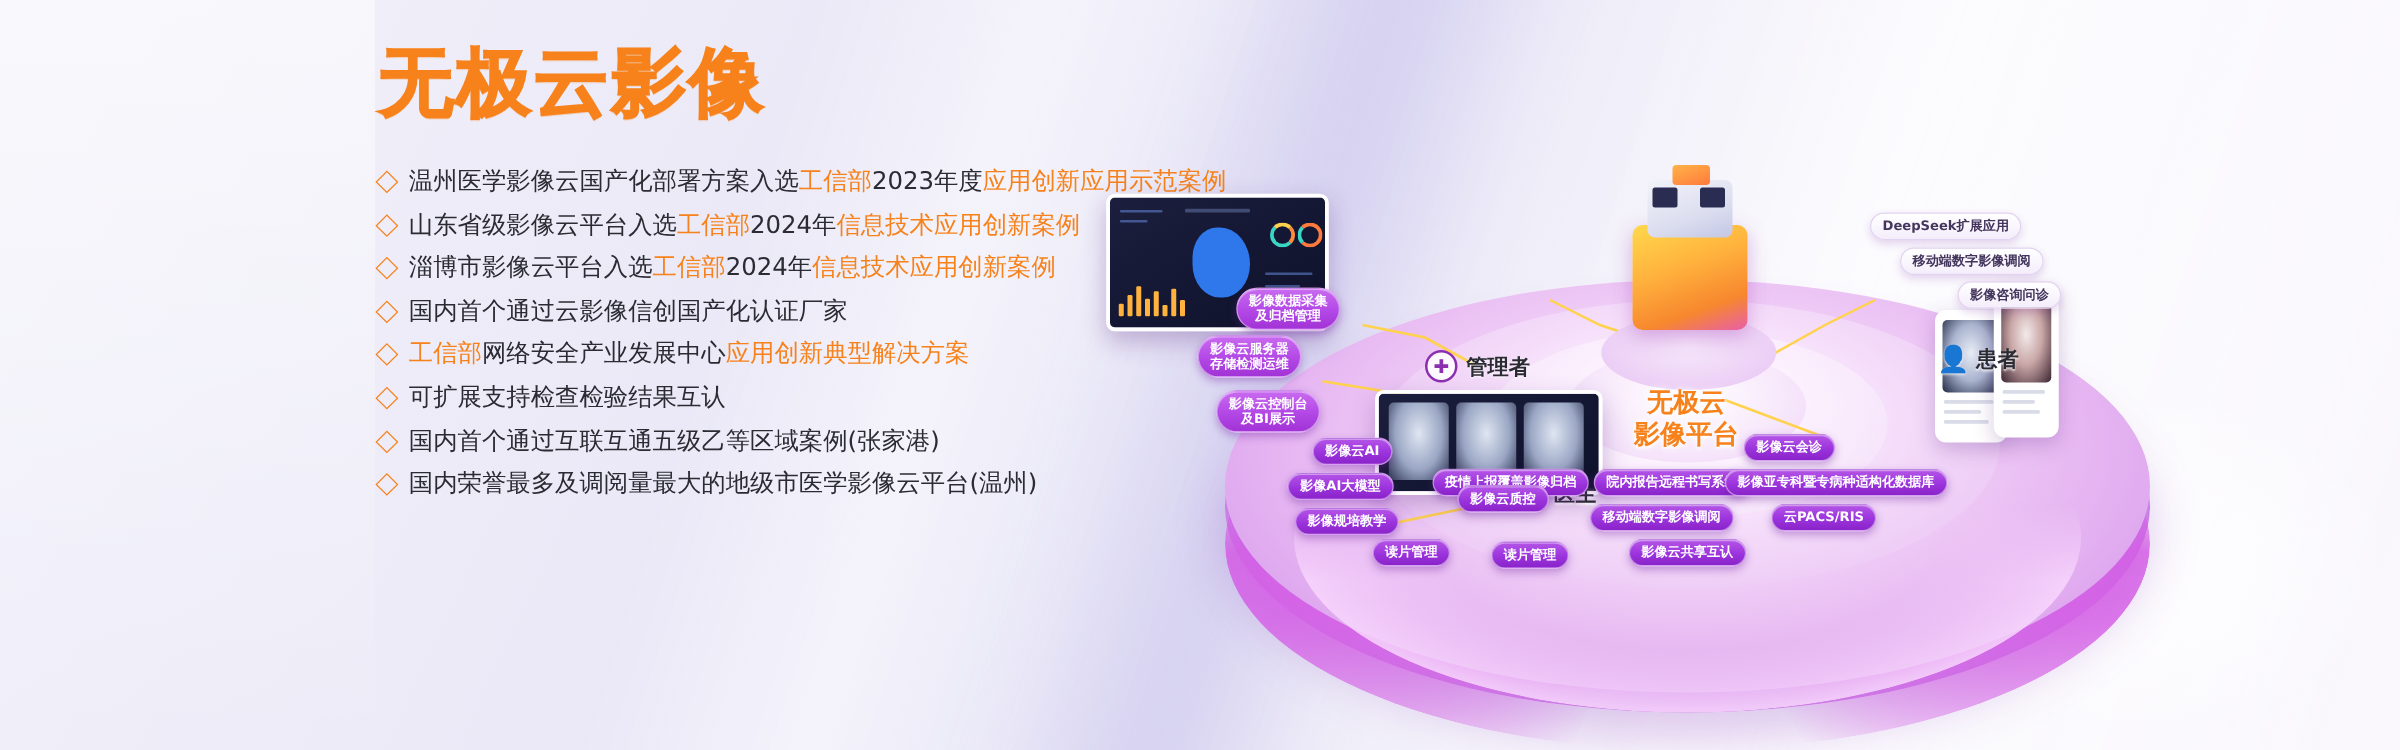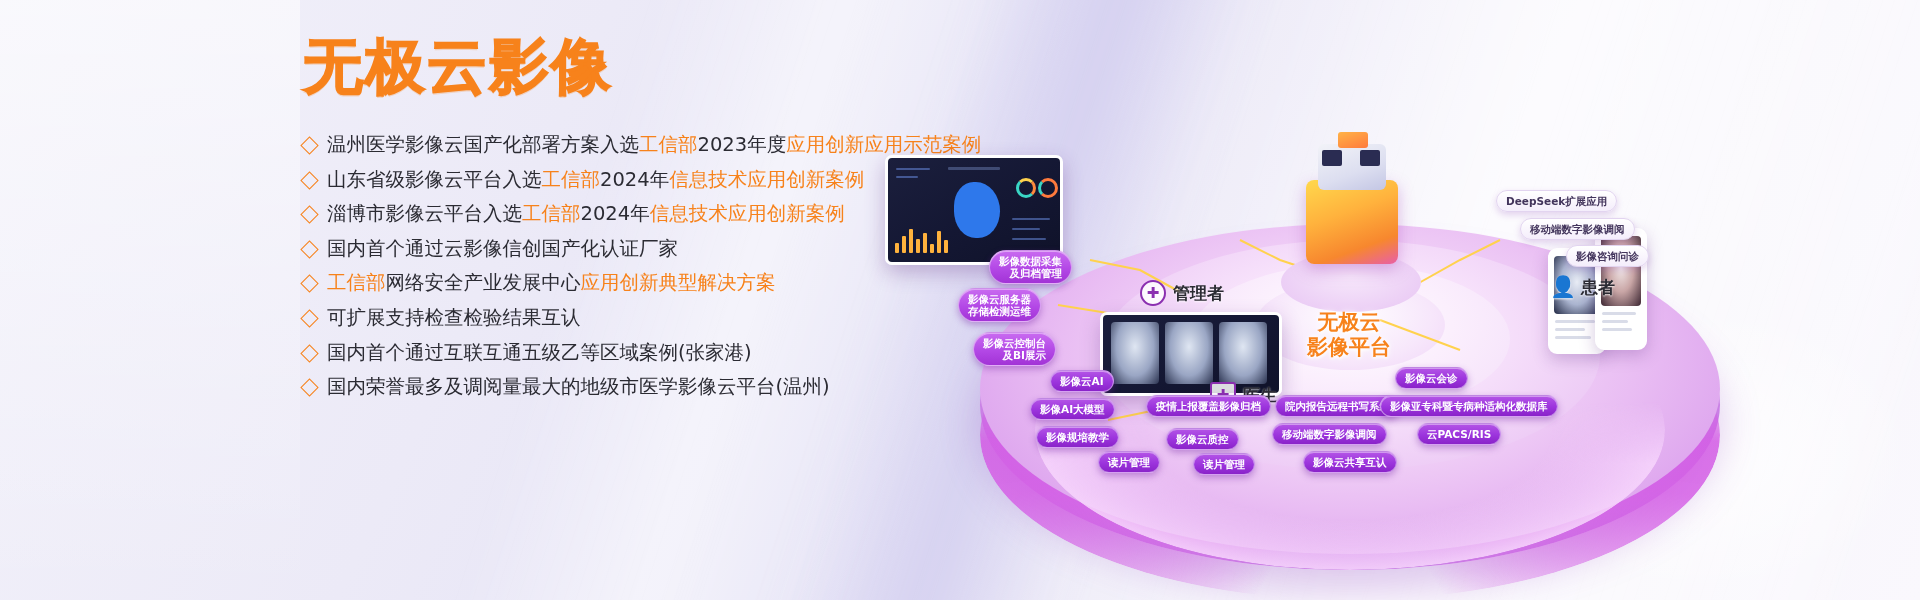--- a/index.html
+++ b/index.html
@@ -173,26 +173,24 @@
   
   .pill{
     position:absolute;display:flex;align-items:center;justify-content:center;
     text-align:center;color:#ffffff;font-weight:bold;
     font-size:10.5px;line-height:12px;
     font-family:"DejaVu Sans","Liberation Sans",sans-serif;
     border-radius:40px;padding:4px 9px;white-space:nowrap;
     background:linear-gradient(180deg,#b455e6 0%,#9c34dd 55%,#8a23c9 100%);
     box-shadow:0 3px 7px rgba(110,30,160,.38),inset 0 1px 0 rgba(255,255,255,.4);
     border:1px solid rgba(255,255,255,.45);
-    margin-top:20px;
   }
   .pill.two{line-height:12px;}
   .pill.light{
     background:linear-gradient(180deg,#c96bf0 0%,#b348e6 55%,#a233d6 100%);
-    text-align:right;
   }
   .pill.white{
     background:linear-gradient(180deg,#ffffff 0%,#f4edfb 100%);
     color:#43355c;border:1px solid #e2d4f0;
     box-shadow:0 3px 7px rgba(110,30,160,.18);
   }
 
   
   #wires{position:absolute;left:0;top:0;width:980px;height:480px;pointer-events:none;}
 </style>
@@ -379,21 +377,21 @@
         <div class="pill" style="left: 96px; top: 286px;">
           <div>
             <div>影像规培教学</div>
           </div>
         </div>
         <div class="pill" style="left: 206px; top: 255px;">
           <div>
             <div>疫情上报覆盖影像归档</div>
           </div>
         </div>
-        <div class="pill" style="left: 226px; top: 288px;">
+        <div class="pill" style="left: 226px; top: 268px;">
           <div>
             <div>影像云质控</div>
           </div>
         </div>
         <div class="pill" style="left: 158px; top: 311px;">
           <div>
             <div>读片管理</div>
           </div>
         </div>
         <div class="pill" style="left: 253px; top: 313px;">

